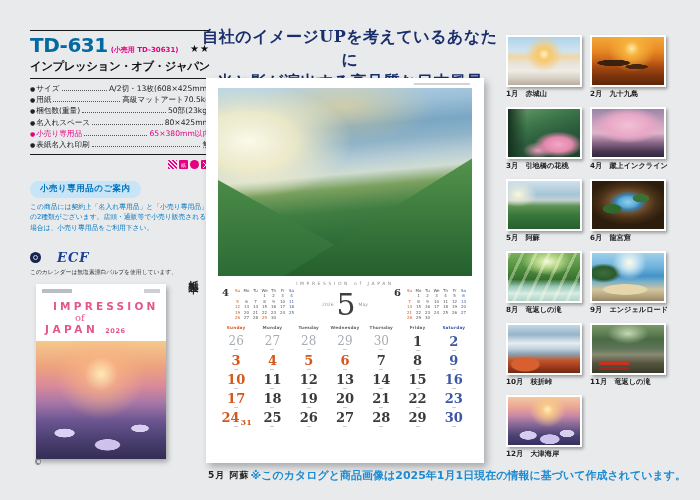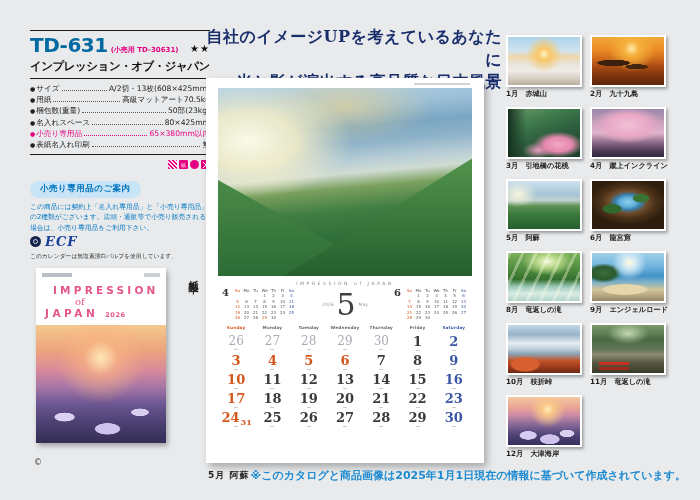--- a/index.html
+++ b/index.html
@@ -22,21 +22,21 @@
   .certs{display:flex;justify-content:flex-end;gap:2px;margin:5px 0 7px;}
   .cert{width:9px;height:9px;background:#e4007f;color:#fff;font-size:5px;display:flex;align-items:center;justify-content:center;border-radius:1px;}
   .cert.stripes{background:repeating-linear-gradient(45deg,#e4007f 0 1.5px,#fbd9ec 1.5px 3px);}
   .cert.circle{border-radius:50%;}
   .cert.cross{position:relative;}
   .cert.cross::after{content:"";position:absolute;inset:1.5px;background:
     linear-gradient(45deg,transparent 44%,#fff 44% 56%,transparent 56%),
     linear-gradient(-45deg,transparent 44%,#fff 44% 56%,transparent 56%);}
   .pill{background:#c8e5f8;color:#0072bc;font-weight:bold;font-size:8.5px;padding:2.5px 10px;border-radius:10px;display:inline-block;margin-top:2px;letter-spacing:.5px;}
   .retail-body{font-size:6.8px;color:#0077c2;line-height:1.55;margin:4px 0 0;}
-  .eco-row{display:flex;align-items:center;gap:4px;}
+  .eco-row{margin-top:16px;display:flex;align-items:center;gap:16px;}
   .eco-circle{width:11px;height:11px;border-radius:50%;background:#16254e;position:relative;flex:0 0 auto;}
   .eco-circle::after{content:"";position:absolute;inset:3px;border-radius:50%;border:1px solid #cfd6e4;}
   .ecf{font-style:italic;font-weight:bold;font-size:13px;color:#1a3f9a;font-family:"DejaVu Serif",serif;letter-spacing:1px;}
   .eco-note{font-size:5.8px;color:#333;margin:3px 0 0;}
 
   
   .cover-card{margin:7px 0 0 6px;width:130px;background:#fff;box-shadow:2px 3px 5px rgba(0,0,0,.3);}
   .cover-top{padding:10px 9px 6px;position:relative;}
   .cover-logos .lg{position:absolute;top:5px;height:4px;background:#b9bec6;}
   .cover-logos .l1{left:6px;width:30px;}
@@ -48,21 +48,21 @@
   .cover-photo{height:118px;position:relative;background:
     radial-gradient(circle at 50% 28%, rgba(255,238,185,.95) 0%, rgba(250,180,130,.65) 16%, rgba(250,180,130,0) 42%),
     radial-gradient(ellipse 16px 7px at 22% 78%, rgba(226,216,250,.95) 0 60%, transparent 66%),
     radial-gradient(ellipse 20px 9px at 55% 88%, rgba(214,202,244,.95) 0 60%, transparent 66%),
     radial-gradient(ellipse 14px 6px at 80% 74%, rgba(230,222,252,.9) 0 60%, transparent 66%),
     linear-gradient(180deg,#f5c98c 0%,#eda27e 22%,#d98a9a 38%,#a877a8 52%,#6a5590 68%,#4a3f70 84%,#342d54 100%);}
   .binding{position:absolute;left:186px;top:272px;writing-mode:vertical-rl;font-size:10px;font-weight:bold;color:#222;letter-spacing:2px;}
   .copyright{position:absolute;left:34px;top:458px;font-size:8px;color:#444;}
 
   
-  .headline{position:absolute;left:198px;top:26px;width:304px;text-align:right;
+  .headline{position:absolute;left:198px;top:26px;width:304px;text-align:center;
     font-family:"DejaVu Serif",serif;font-weight:bold;color:#1a2e6b;font-size:16px;line-height:1.42;letter-spacing:.5px;}
 
   
   .cal-card{position:absolute;left:206px;top:78px;width:278px;height:385px;background:#fff;box-shadow:3px 4px 7px rgba(0,0,0,.28);}
   .credit-dash{position:absolute;top:5px;right:14px;width:56px;height:2px;background:#d4d4d4;}
   .cal-photo{margin:10px 12px 0;height:188px;position:relative;overflow:hidden;background:
     radial-gradient(ellipse 60% 45% at 12% 28%, rgba(255,253,235,.97) 0%, rgba(255,244,200,.8) 32%, rgba(255,244,200,0) 68%),
     radial-gradient(ellipse 50% 28% at 50% 10%, rgba(250,215,130,.55), transparent 70%),
     linear-gradient(175deg,#b8d4e6 0%,#9cc0d8 14%,#7aa6c4 24%,#8fb3c8 32%,#b7cdd6 40%,#cfdcd2 46%,#7aa05e 53%,#3f7d42 64%,#2e6d38 78%,#1d5a2b 92%,#164f25 100%);}
   .hill{position:absolute;bottom:0;}

